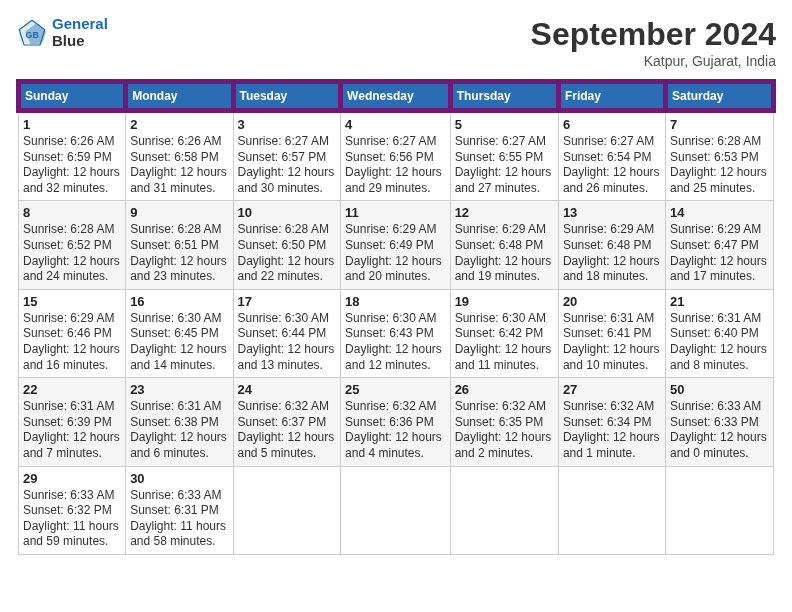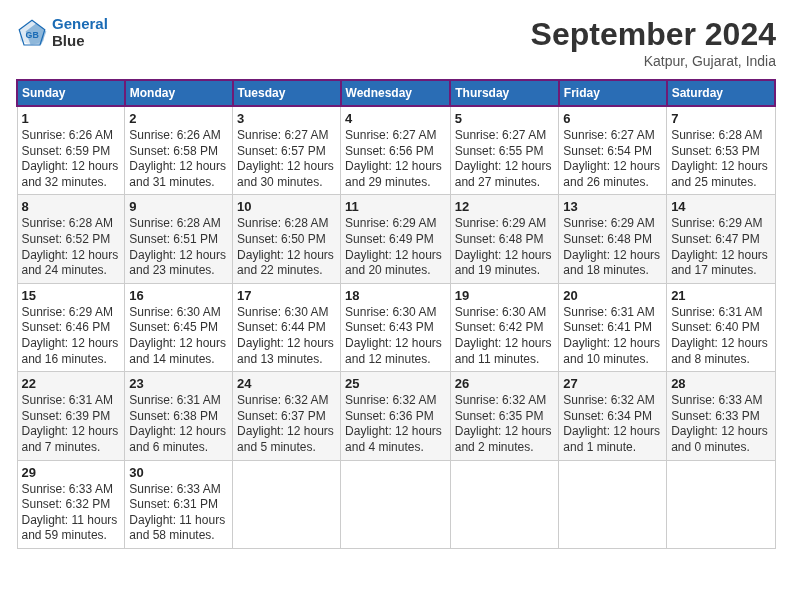--- a/index.html
+++ b/index.html
@@ -49,21 +49,21 @@
       border-collapse: collapse;
       font-size: 10px;
     }
     .calendar th {
       background: #2a6db5;
       color: #fff;
       padding: 5px 4px;
       text-align: left;
       font-size: 12px;
       font-weight: bold;
-      border: 2px solid #701a75;
+      border: 5px solid #701a75;
     }
     .calendar td {
       border: 1px solid #ccc;
       vertical-align: top;
       padding: 4px;
       width: 113px;
       height: 80px;
       background: #fff;
     }
     .calendar tr:nth-child(even) td {
@@ -340,21 +340,21 @@
       </td>
           <td>
         <span class="day-num">27</span>
         <div class="day-info">
           Sunrise: 6:32 AM<br>
           Sunset: 6:34 PM<br>
           Daylight: 12 hours and 1 minute.
         </div>
       </td>
           <td>
-        <span class="day-num">28</span>
+        <span class="day-num">50</span>
         <div class="day-info">
           Sunrise: 6:33 AM<br>
           Sunset: 6:33 PM<br>
           Daylight: 12 hours and 0 minutes.
         </div>
       </td>
         </tr>
         <tr>
           <td>
         <span class="day-num">29</span>

